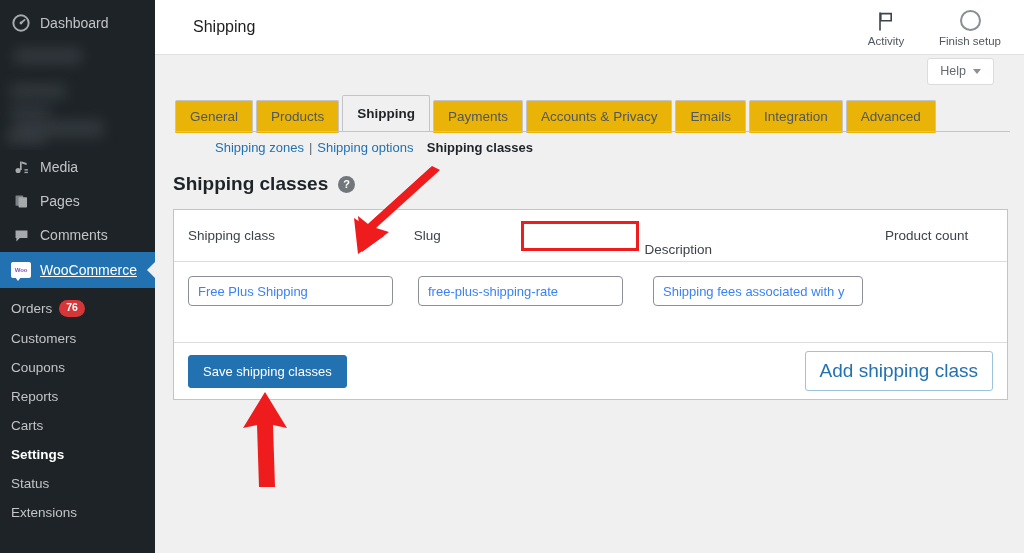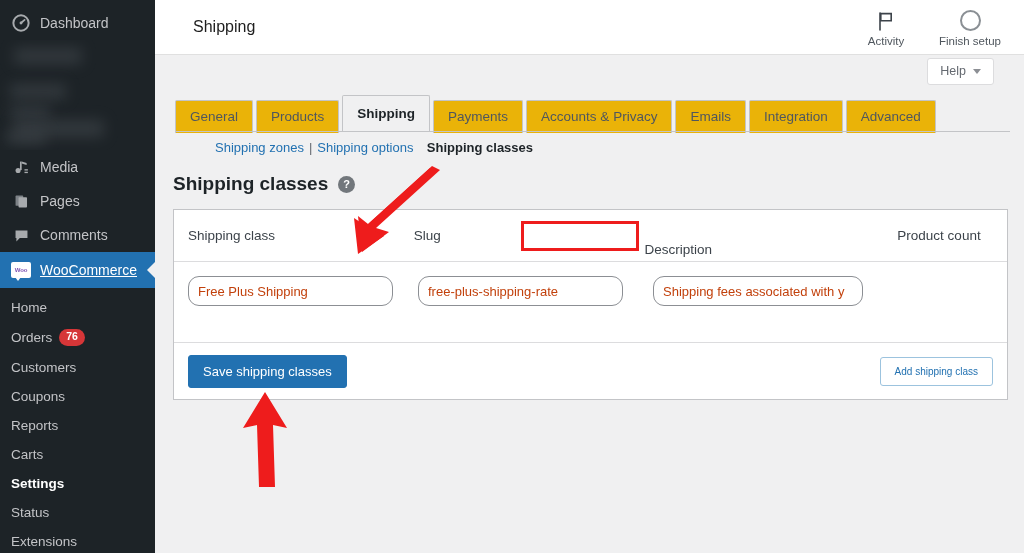--- a/index.html
+++ b/index.html
@@ -151,51 +151,51 @@
   
   .card {
     position:absolute; left:18px; top:119px; width:835px;
     background:#fff; border:1px solid #c3c4c7;
   }
   .thead { display:flex; height:51px; align-items:center; padding: 0 14px; }
   .thead .th { font-size:13.5px; color:#3c434a; }
   .th.c1 { width:230px; }
   .th.c2 { width:235px; }
   .th.c3 { width:245px;margin-top:28px; }
-  .th.c4 { width:110px; text-align:center; }
+  .th.c4 { width:110px; text-align:left; }
 
   .tbody { border-top:1px solid #dcdcde; height:81px; display:flex; align-items:flex-start; padding: 14px; }
   .cell { }
   .cell.c1 { width:230px; }
   .cell.c2 { width:235px; }
   .cell.c3 { width:245px; }
   input.field {
     font-family:"Liberation Sans", sans-serif;
-    font-size:13px; color:#c2410c;
-    border:1px solid #8c8f94; border-radius:11px;
+    font-size:13px; color:#3b82f6;
+    border:1px solid #8c8f94; border-radius:4px;
     padding: 6px 9px; background:#fff; height:30px;
   }
   #f-name { width:205px; }
   #f-slug { width:205px; }
   #f-desc { width:210px; }
 
   .tfoot {
     border-top:1px solid #dcdcde; height:57px;
     display:flex; align-items:center; justify-content:space-between;
     padding: 0 14px;
     gap: 29px;
   }
   .btn-primary {
     background:#2271b1; border:1px solid #2271b1; color:#fff;
     font-size:13px; padding: 8px 14px; border-radius:3px;
     font-family:"Liberation Sans", sans-serif;
   }
   .btn-secondary {
     background:#fff; border:1px solid #9cc3de; color:#2271b1;
-    font-size:10px; padding: 8px 14px; border-radius:3px;
+    font-size:19px; padding: 8px 14px; border-radius:3px;
     font-family:"Liberation Sans", sans-serif;
   }
 
   
   .arrow { position:absolute; z-index:6; pointer-events:none; }
   #arrow-1 { left:332px; top:166px; }
   #arrow-2 { left:237px; top:392px; }
 </style>
 </head>
 <body>
@@ -256,23 +256,20 @@
     </div>
 
     <div class="menu-item active">
       <span class="menu-icon">
         <span class="woo-badge">Woo</span>
       </span>
       <span class="label">WooCommerce</span>
     </div>
 
     <div class="submenu">
-      <div class="submenu-item">
-        <span>Home</span>
-      </div>
       <div class="submenu-item">
         <span>Orders</span>
         <span class="count-bubble">76</span>
       </div>
       <div class="submenu-item">
         <span>Customers</span>
       </div>
       <div class="submenu-item">
         <span>Coupons</span>
       </div>

